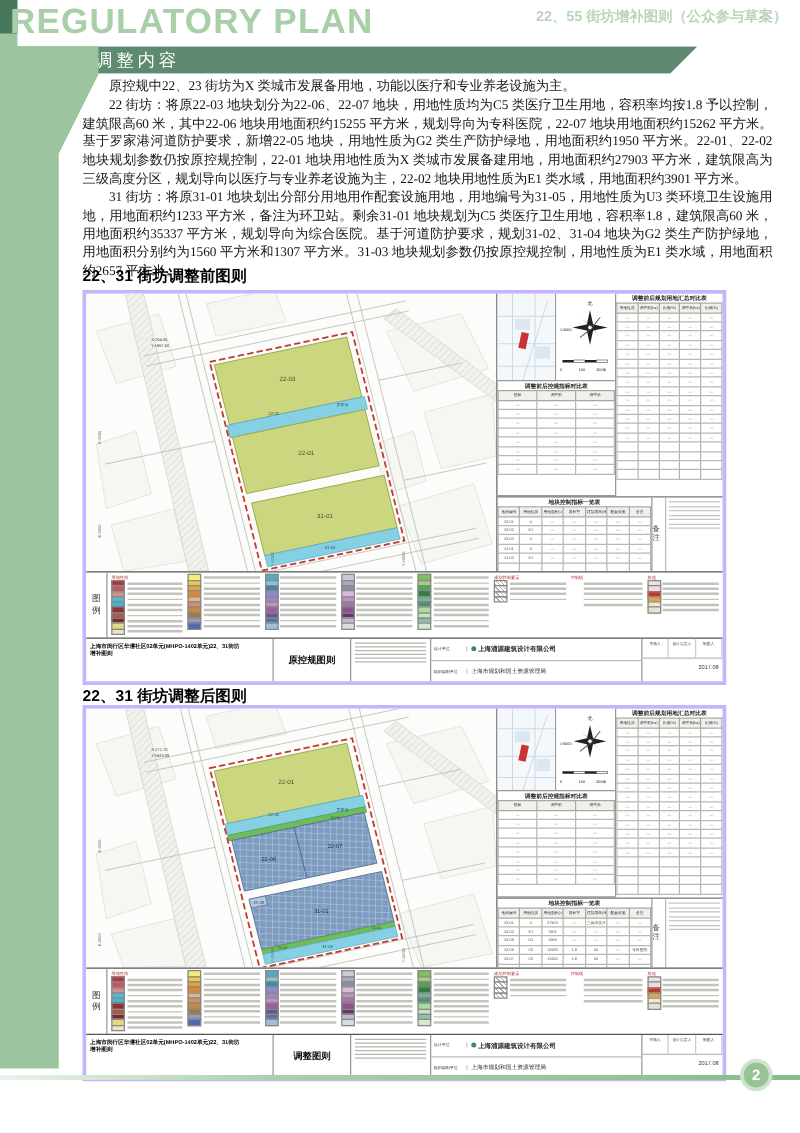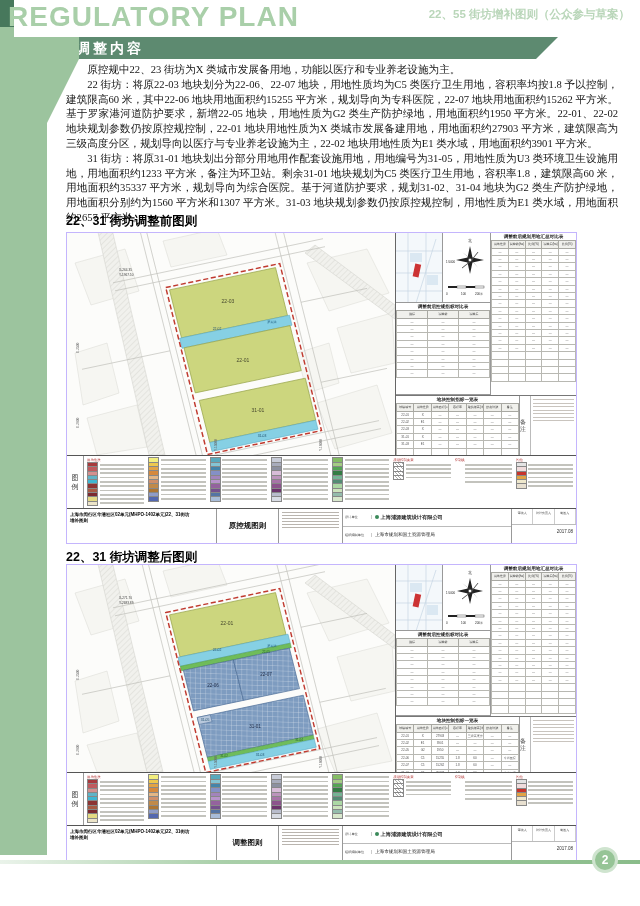--- a/index.html
+++ b/index.html
@@ -5,30 +5,30 @@
   html,body{margin:0;padding:0;background:#e9e9e9;}
   .page{position:relative;width:640px;height:906px;background:#ffffff;overflow:hidden;
         font-family:"Liberation Sans",sans-serif;}
   
   .corner-block{position:absolute;left:0;top:0;width:14px;height:27px;background:#47785c;}
   .title-en{position:absolute;left:8px;top:1px;font-size:28px;font-weight:bold;color:#a9cfa9;letter-spacing:1px;}
   .subtitle{position:absolute;right:10px;top:7px;text-align:right;color:#b9d6b9;font-size:11.5px;
             line-height:15px;font-weight:bold;}
   .banner{position:absolute;left:14px;top:37px;width:544px;height:22px;background:#5d8a70;
           clip-path:polygon(0 0,100% 0,calc(100% - 22px) 100%,0 100%);
-          color:#fff;font-size:14px;font-weight:bold;letter-spacing:3px;line-height:22px;padding-left:62px;box-sizing:border-box;}
+          color:#fff;font-size:14px;font-weight:normal;letter-spacing:3px;line-height:22px;padding-left:62px;box-sizing:border-box;}
   .sidebar{position:absolute;left:0;top:27px;width:79px;height:828px;background:#9cc49e;
            clip-path:polygon(0 0,14px 0,14px 10px,79px 10px,79px 32px,47px 96px,47px 828px,0 828px);}
   
   .content{position:absolute;left:66px;top:63px;width:552px;font-family:"Liberation Serif",serif;
            font-size:10.6px;line-height:14.8px;color:#151515;text-align:justify;}
   .content p{margin:0;text-indent:2em;}
   .sec-h{position:absolute;left:66px;font-size:12.5px;font-weight:bold;color:#000;text-align:center;}
   
-  .figure{position:absolute;left:66px;width:509px;border:1px solid #c4b5fd;background:#fff;
+  .figure{position:absolute;left:66px;width:509px;border:3px solid #c4b5fd;background:#fff;
           display:flex;flex-direction:column;box-sizing:content-box;}
   .fig-top{display:flex;}
   .map-svg{display:block;background:#fcfcfa;}
   .panel{width:180px;border-left:1px solid #666;display:grid;grid-template-columns:94px 86px;box-sizing:border-box;}
   .p-top{grid-column:1;grid-row:1;display:flex;border-bottom:1px solid #999;}
   .locator{width:47px;position:relative;background:#f4f8fb;border-right:1px solid #999;overflow:hidden;}
   .compass{flex:1;position:relative;background:#fff;}
   .p-small{grid-column:1;grid-row:2;border-bottom:1px solid #999;overflow:hidden;}
   .p-big{grid-column:2;grid-row:1/3;border-left:1px solid #999;overflow:hidden;}
   .p-bottom{grid-column:1/3;grid-row:3;border-top:1px solid #777;display:flex;overflow:hidden;}

